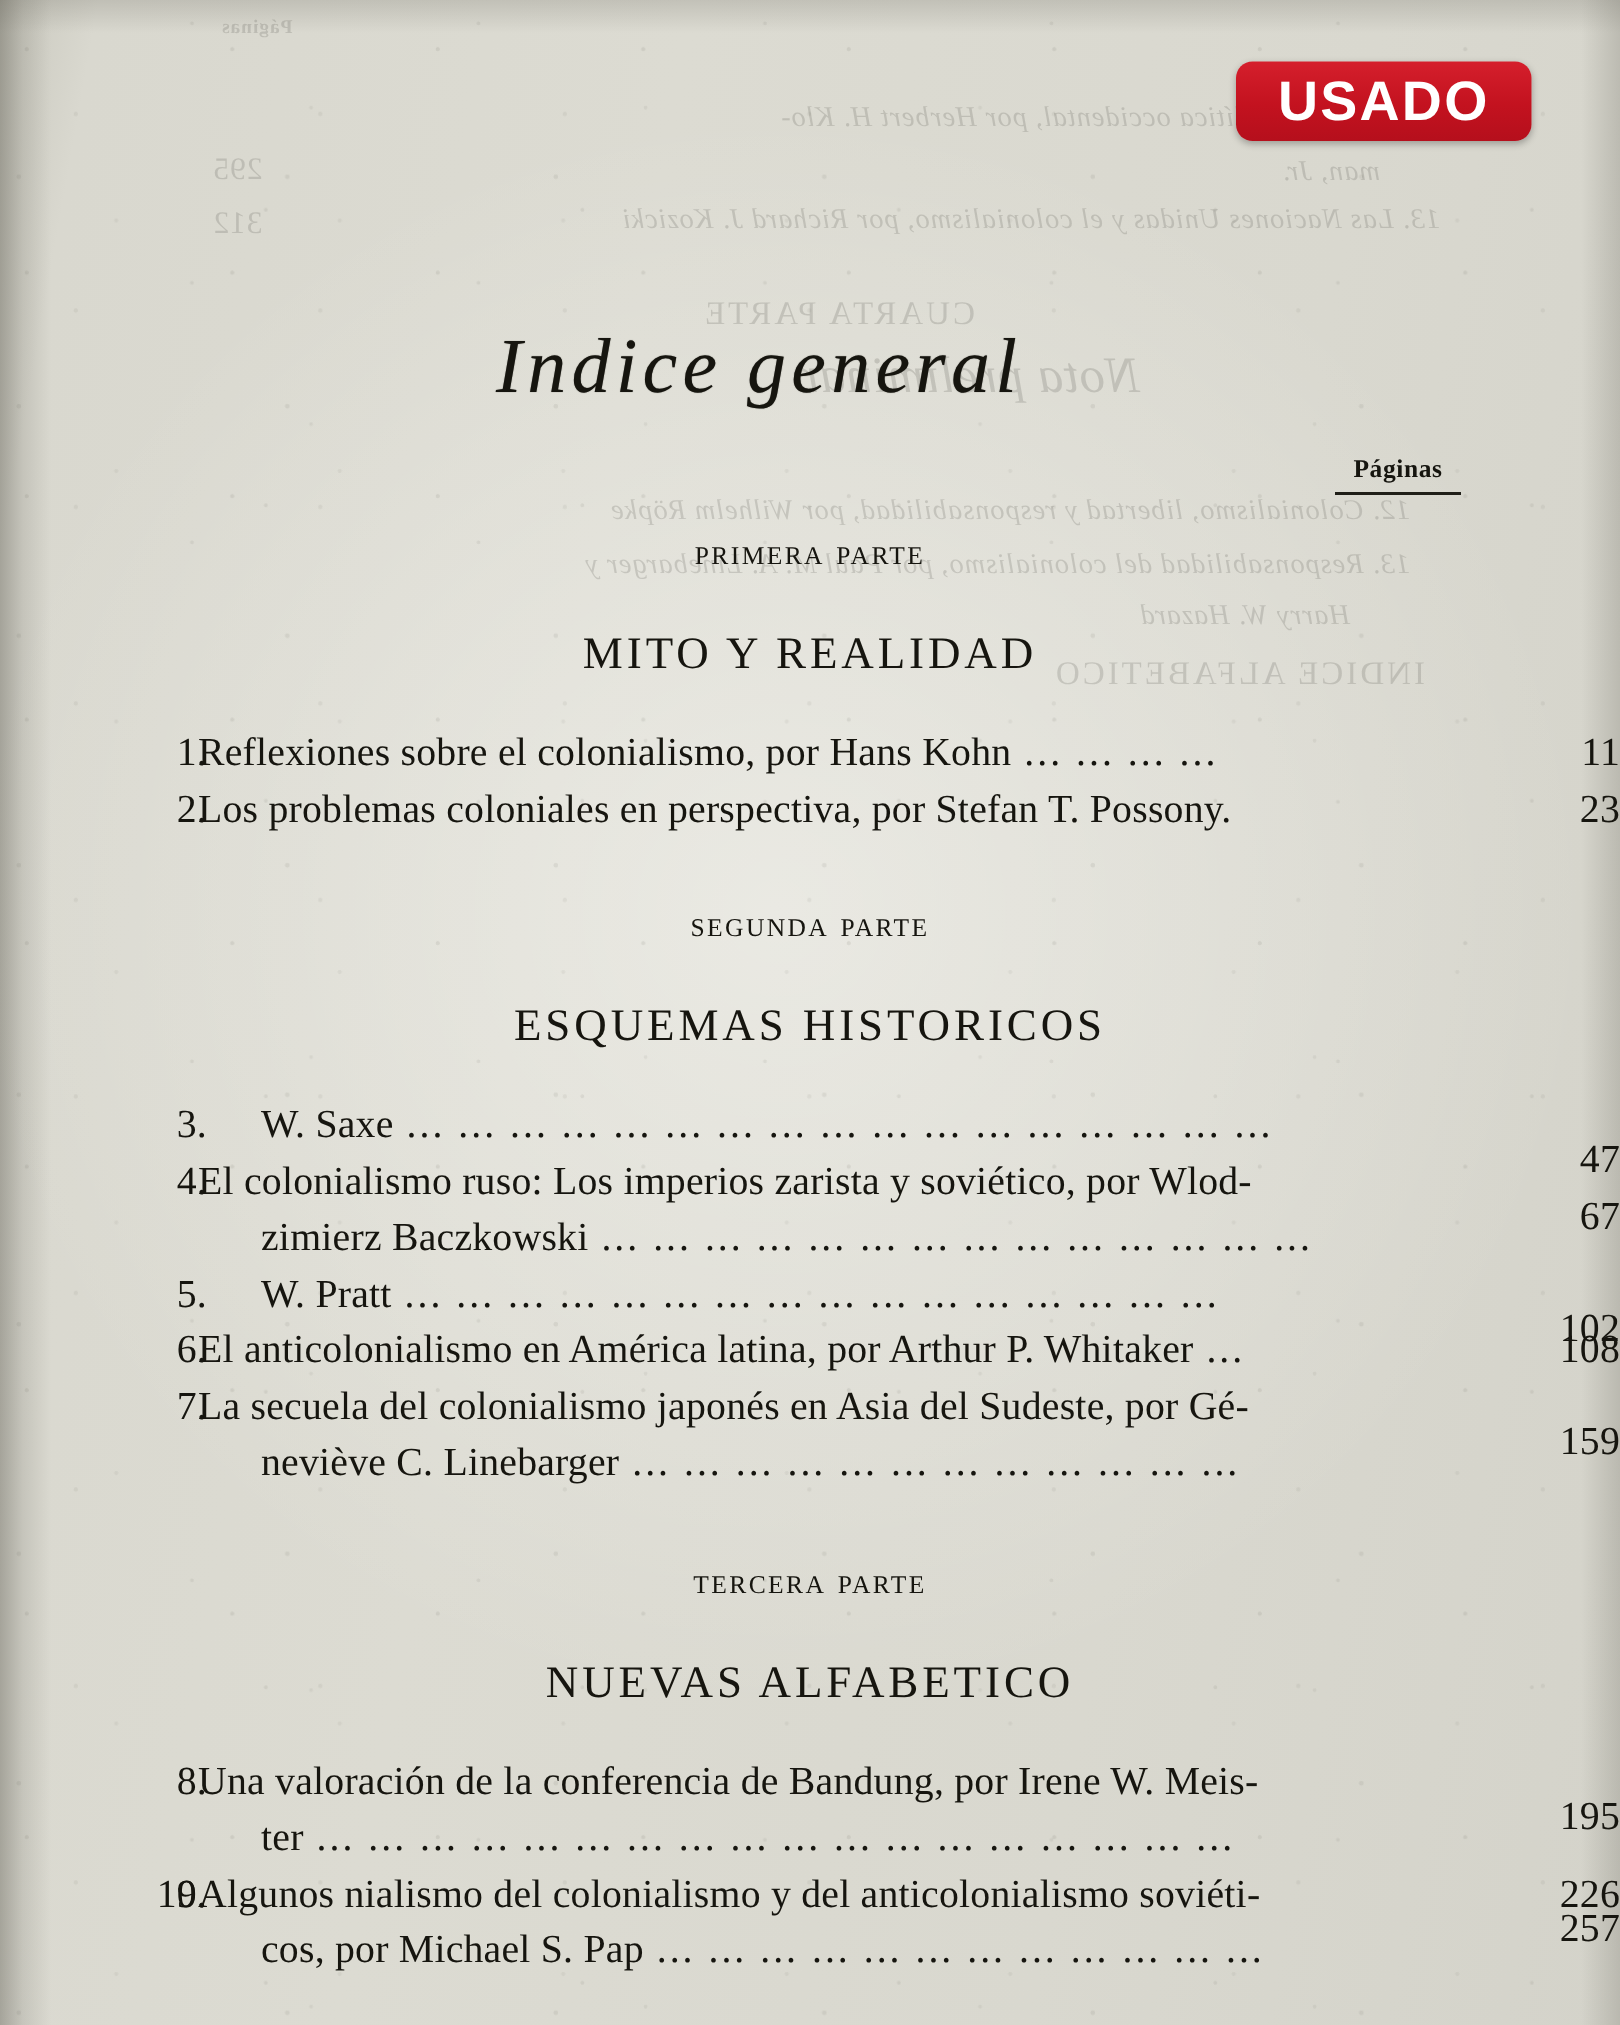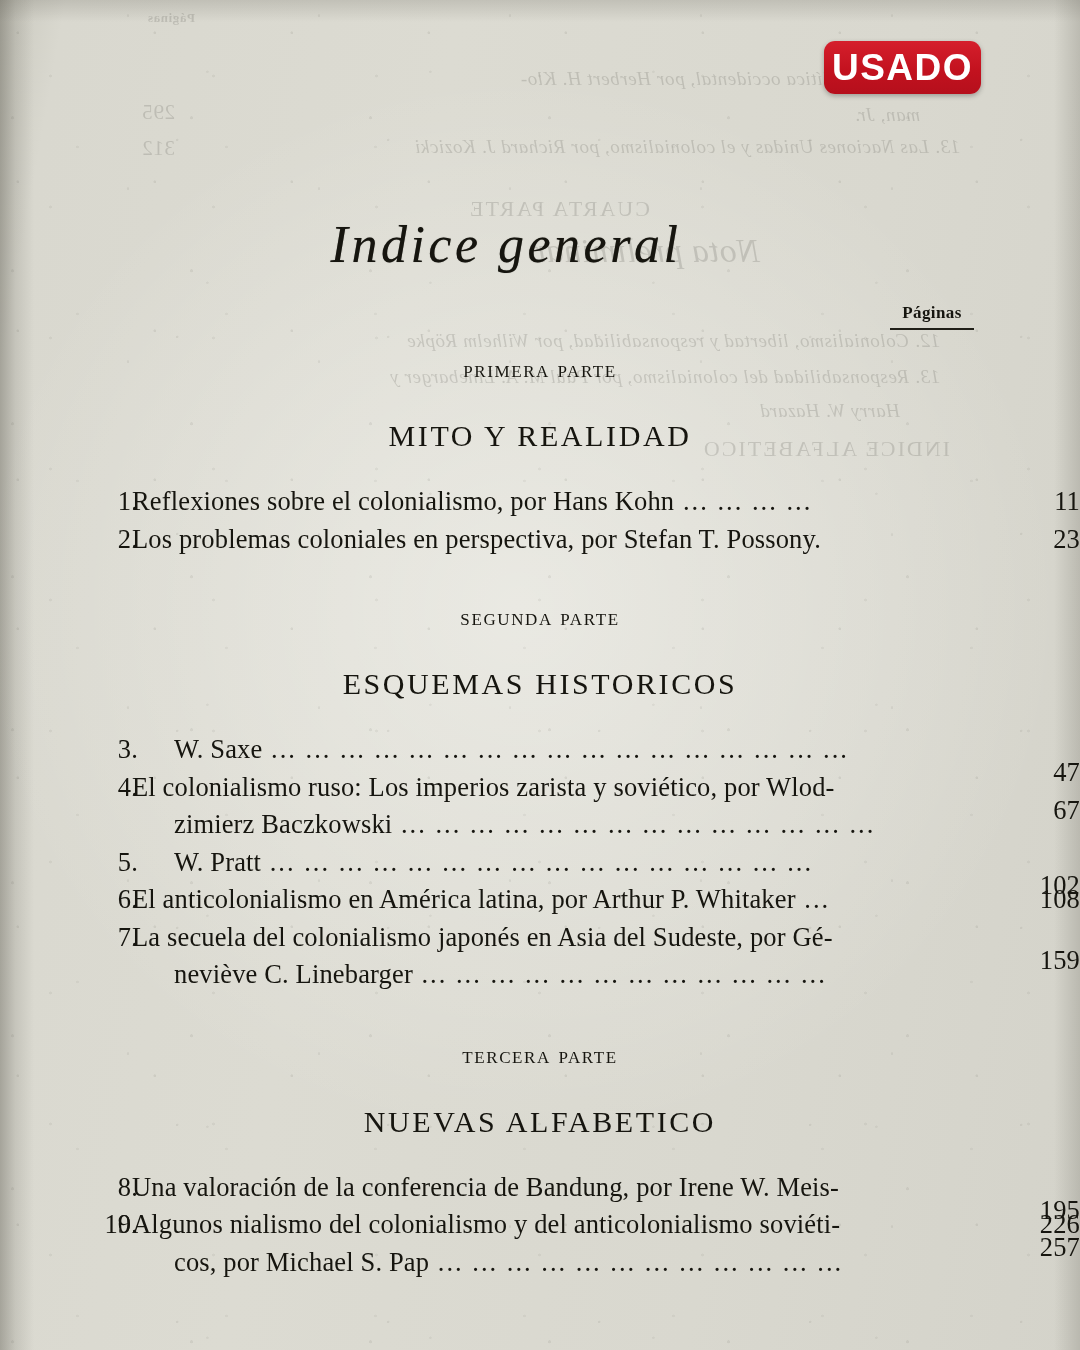--- a/index.html
+++ b/index.html
@@ -83,21 +83,21 @@
   .st-head { font-weight: bold; font-size: 13px; }
   .st-big  { font-size: 34px; font-style: italic; }
   .st-caps { font-size: 22px; letter-spacing: 2px; }
   .st-ital { font-style: italic; font-size: 19px; }
 
   
   #usado-badge {
     position: absolute;
     left: 824px;
     top: 41px;
-    width: 157px;
+    width: 197px;
     height: 53px;
     border-radius: 11px;
     background: linear-gradient(180deg, #d51f2c 0%, #c3121f 55%, #b50f1c 100%);
     box-shadow: 0 2px 5px rgba(0,0,0,.28);
     display: flex;
     align-items: center;
     justify-content: center;
   }
   #usado-badge .label {
     color: #ffffff;
@@ -299,20 +299,21 @@
             </div>
           </div>
         </div>
         <div class="part-block" style="margin-top: 48px;">
           <div class="part-label">Tercera parte</div>
           <div class="part-heading">NUEVAS ALFABETICO</div>
           <div class="entries">
             <div class="entry two-line">
               <span class="num">8.</span>
               <span class="text">Una valoración de la conferencia de Bandung, por Irene W. Meis-</span>
+              <span class="cont">ter<span class="leaders"> ... ... ... ... ... ... ... ... ... ... ... ... ... ... ... ... ... ...</span></span>
               <span class="pageno">195</span>
             </div>
             <div class="entry one-line">
               <span class="num">9.</span>
               <span class="pageno">226</span>
             </div>
             <div class="entry two-line">
               <span class="num wide">10.</span>
               <span class="text">Algunos nialismo del colonialismo y del anticolonialismo soviéti-</span>
               <span class="cont">cos, por Michael S. Pap<span class="leaders"> ... ... ... ... ... ... ... ... ... ... ... ...</span></span>

